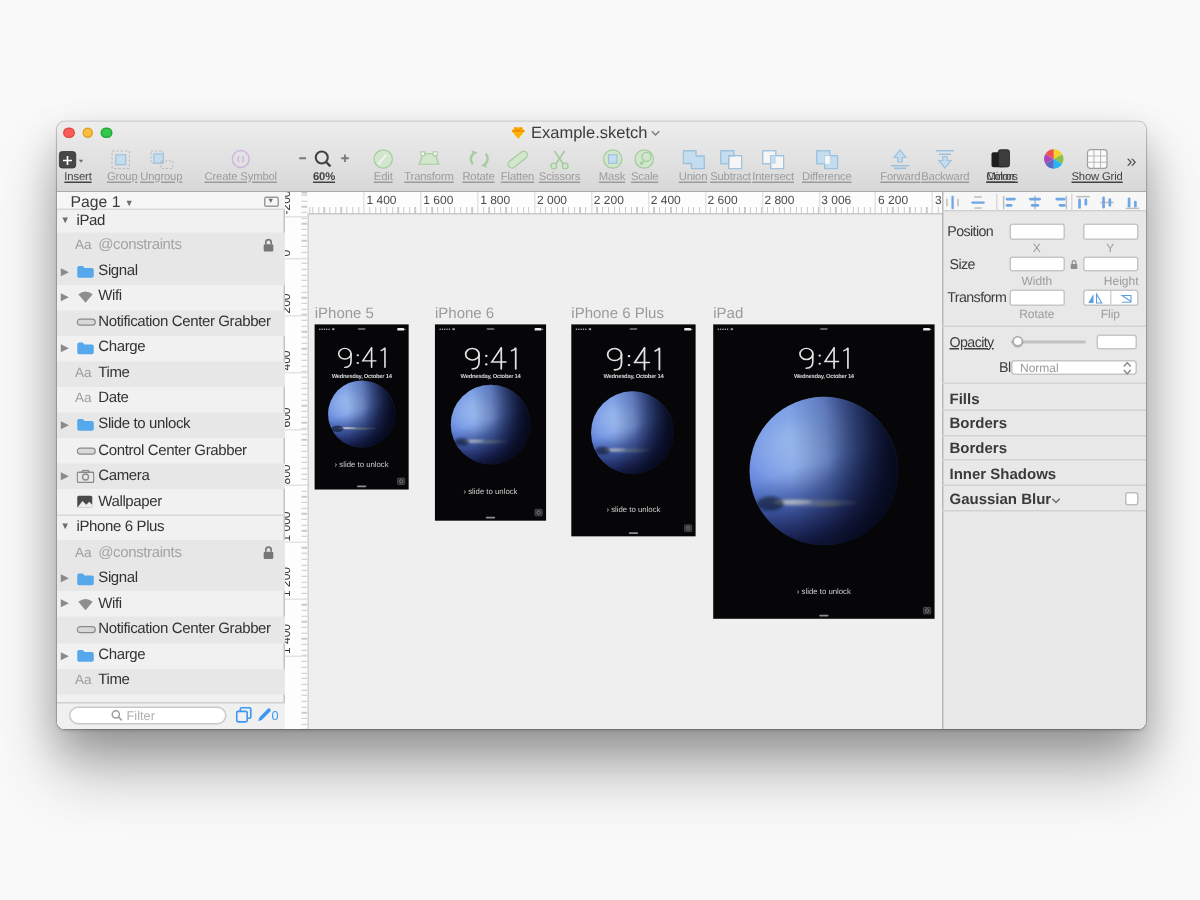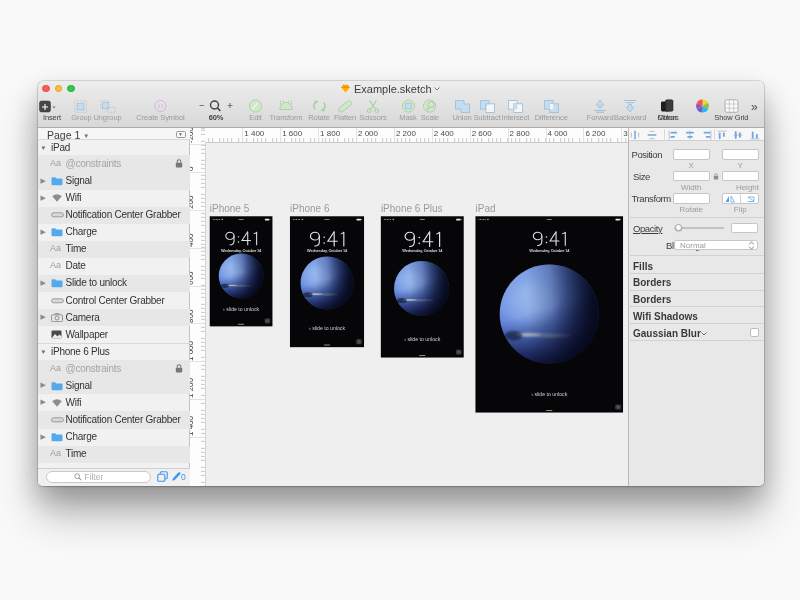--- a/index.html
+++ b/index.html
@@ -1,19 +1,19 @@
 <!DOCTYPE html>
 <html><head><meta charset="utf-8"><style>
 html,body{margin:0;padding:0;width:800px;height:600px;background:#f9f9f9;overflow:hidden;
 font-family:"Liberation Sans",sans-serif;-webkit-font-smoothing:antialiased;}
 *{box-sizing:border-box;} svg{display:block;}
 #win{position:absolute;left:38px;top:81px;width:725.5px;height:405px;border-radius:5px;
 background:#efefef;box-shadow:0 0 0 0.5px rgba(0,0,0,.22),0 1px 2px rgba(0,0,0,.15),0 12px 26px rgba(0,0,0,.20),0 28px 42px rgba(0,0,0,.28);overflow:hidden;}
 .abs{position:absolute;}
-.lbl{position:absolute;font-size:7.5px;letter-spacing:-0.1px;color:#9b9b9b;text-align:center;white-space:nowrap;transform:translateX(-50%);}
+.lbl{position:absolute;font-size:7.5px;letter-spacing:-0.1px;color:#9b9b9b;text-align:center;white-space:nowrap;transform:translateX(-50%);text-decoration:underline;}
 .lbl.dark{color:#424242;}
 .rowtext{position:absolute;font-size:10px;letter-spacing:-0.25px;color:#333;white-space:nowrap;}
 </style></head><body>
 <div id="win">
 
 <div class="abs" style="left:0;top:0;width:725.5px;height:46.5px;background:linear-gradient(#ededed,#d8d8d8);border-bottom:1px solid #ababab;border-radius:5px 5px 0 0;"></div>
 <div class="abs" style="left:4.1px;top:3.6px;width:7.6px;height:7.6px;border-radius:50%;background:#fc5b57;border:0.5px solid #dd4d44;"></div>
 <div class="abs" style="left:16.6px;top:3.6px;width:7.6px;height:7.6px;border-radius:50%;background:#fdbe40;border:0.5px solid #dfa123;"></div>
 <div class="abs" style="left:29.2px;top:3.6px;width:7.6px;height:7.6px;border-radius:50%;background:#34c84a;border:0.5px solid #24a83a;"></div>
 <div class="abs" style="left:303.0px;top:3.0px;width:9px;height:9px;">
@@ -345,21 +345,21 @@
 <div style="position:absolute;left:153.0px;top:1.5px;font-size:8px;color:#4a4a4a;white-space:nowrap;">2 000</div>
 <div style="position:absolute;left:188.9px;top:0;width:0;height:100%;border-left:1px solid #e3e3e3;"></div>
 <div style="position:absolute;left:190.9px;top:1.5px;font-size:8px;color:#4a4a4a;white-space:nowrap;">2 200</div>
 <div style="position:absolute;left:226.8px;top:0;width:0;height:100%;border-left:1px solid #e3e3e3;"></div>
 <div style="position:absolute;left:228.8px;top:1.5px;font-size:8px;color:#4a4a4a;white-space:nowrap;">2 400</div>
 <div style="position:absolute;left:264.7px;top:0;width:0;height:100%;border-left:1px solid #e3e3e3;"></div>
 <div style="position:absolute;left:266.7px;top:1.5px;font-size:8px;color:#4a4a4a;white-space:nowrap;">2 600</div>
 <div style="position:absolute;left:302.6px;top:0;width:0;height:100%;border-left:1px solid #e3e3e3;"></div>
 <div style="position:absolute;left:304.6px;top:1.5px;font-size:8px;color:#4a4a4a;white-space:nowrap;">2 800</div>
 <div style="position:absolute;left:340.5px;top:0;width:0;height:100%;border-left:1px solid #e3e3e3;"></div>
-<div style="position:absolute;left:342.5px;top:1.5px;font-size:8px;color:#4a4a4a;white-space:nowrap;">4 000</div>
+<div style="position:absolute;left:342.5px;top:1.5px;font-size:8px;color:#4a4a4a;white-space:nowrap;">3 006</div>
 <div style="position:absolute;left:378.4px;top:0;width:0;height:100%;border-left:1px solid #e3e3e3;"></div>
 <div style="position:absolute;left:380.4px;top:1.5px;font-size:8px;color:#4a4a4a;white-space:nowrap;">6 200</div>
 <div style="position:absolute;left:416.3px;top:0;width:0;height:100%;border-left:1px solid #e3e3e3;"></div>
 <div style="position:absolute;left:418.3px;top:1.5px;font-size:8px;color:#4a4a4a;white-space:nowrap;">3 400</div>
 </div>
 <div class="abs" style="left:167.0px;top:61.0px;width:422.5px;height:0;border-top:1px solid #c9c9c9;"></div>
 <div class="abs" style="left:152.2px;top:46.5px;width:14.8px;height:358.5px;background:#fdfdfd;overflow:hidden;">
       <div style="position:absolute;top:0;right:0;width:3.6px;height:100%;background:repeating-linear-gradient(to bottom,#c9c9c9 0 0.8px,transparent 0.8px 3.79px);background-position-y:1.85px;"></div>
 <div style="position:absolute;top:16.5px;left:0;width:100%;height:0;border-top:1px solid #e3e3e3;"></div>
 <div style="position:absolute;left:4.5px;top:7.7px;height:8px;line-height:8px;font-size:8px;color:#353535;white-space:nowrap;transform:rotate(-90deg);transform-origin:0 100%;">-200</div>
@@ -621,21 +621,21 @@
         <path d="M1.2 3.4 L3.5 0.8 L5.8 3.4 M1.2 5.6 L3.5 8.2 L5.8 5.6" fill="none" stroke="#8e8e8e" stroke-width="1"></path>
       </svg>
     </div>
 <div class="abs" style="left:589.5px;top:174.4px;width:136.0px;height:0;border-top:1px solid #d2d2d2;"></div>
 <div class="abs" style="left:595.0px;top:179.5px;font-size:10px;font-weight:bold;color:#3a3a3a;">Fills</div>
 <div class="abs" style="left:589.5px;top:191.8px;width:136.0px;height:0;border-top:1px solid #d2d2d2;"></div>
 <div class="abs" style="left:595.0px;top:196.3px;font-size:10px;font-weight:bold;color:#3a3a3a;">Borders</div>
 <div class="abs" style="left:589.5px;top:208.6px;width:136.0px;height:0;border-top:1px solid #d2d2d2;"></div>
 <div class="abs" style="left:595.0px;top:213.1px;font-size:10px;font-weight:bold;color:#3a3a3a;">Borders</div>
 <div class="abs" style="left:589.5px;top:225.4px;width:136.0px;height:0;border-top:1px solid #d2d2d2;"></div>
-<div class="abs" style="left:595.0px;top:229.9px;font-size:10px;font-weight:bold;color:#3a3a3a;">Wifi Shadows</div>
+<div class="abs" style="left:595.0px;top:229.9px;font-size:10px;font-weight:bold;color:#3a3a3a;">Inner Shadows</div>
 <div class="abs" style="left:589.5px;top:242.2px;width:136.0px;height:0;border-top:1px solid #d2d2d2;"></div>
 <div class="abs" style="left:595.0px;top:246.7px;font-size:10px;font-weight:bold;color:#3a3a3a;">Gaussian Blur</div>
 <div class="abs" style="left:589.5px;top:259.0px;width:136.0px;height:0;border-top:1px solid #d2d2d2;"></div>
 <div class="abs" style="left:662.5px;top:250.5px;">
       <svg width="6" height="4" viewBox="0 0 6 4">
         <path d="M0.5 0.5 L3 3 L5.5 0.5" fill="none" stroke="#6e6e6e" stroke-width="1"></path>
       </svg>
     </div>
 <div class="abs" style="left:712.0px;top:247.3px;width:9px;height:9px;background:#fff;border:1px solid #bdbdbd;border-radius:2px;"></div>
 </div>

